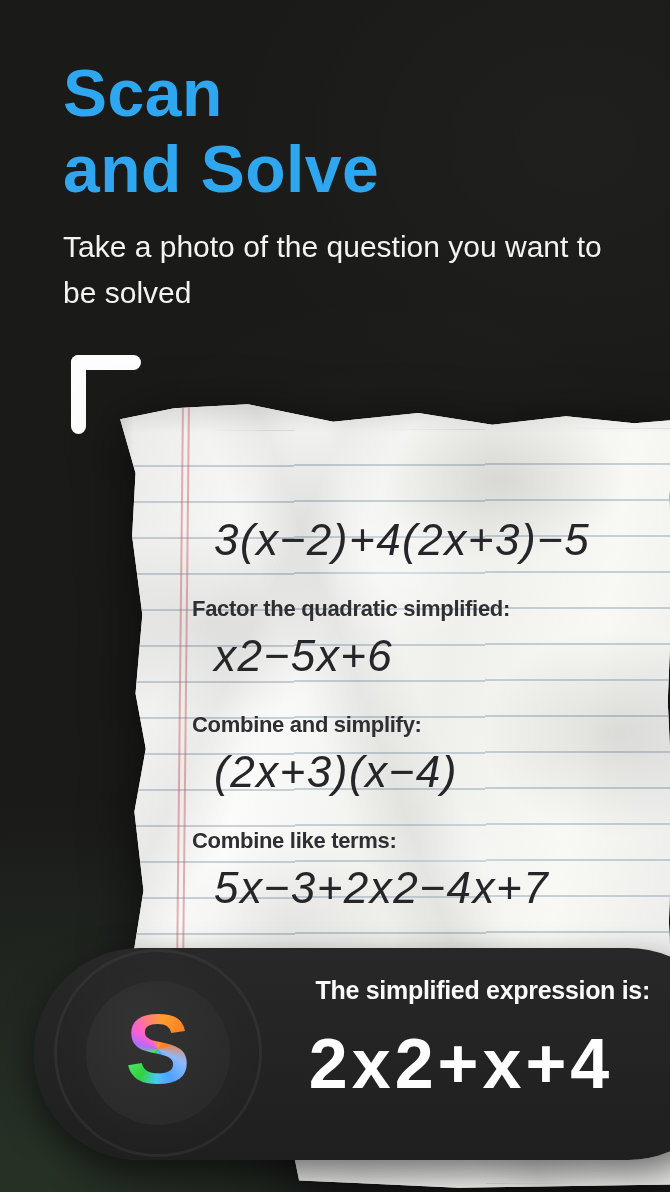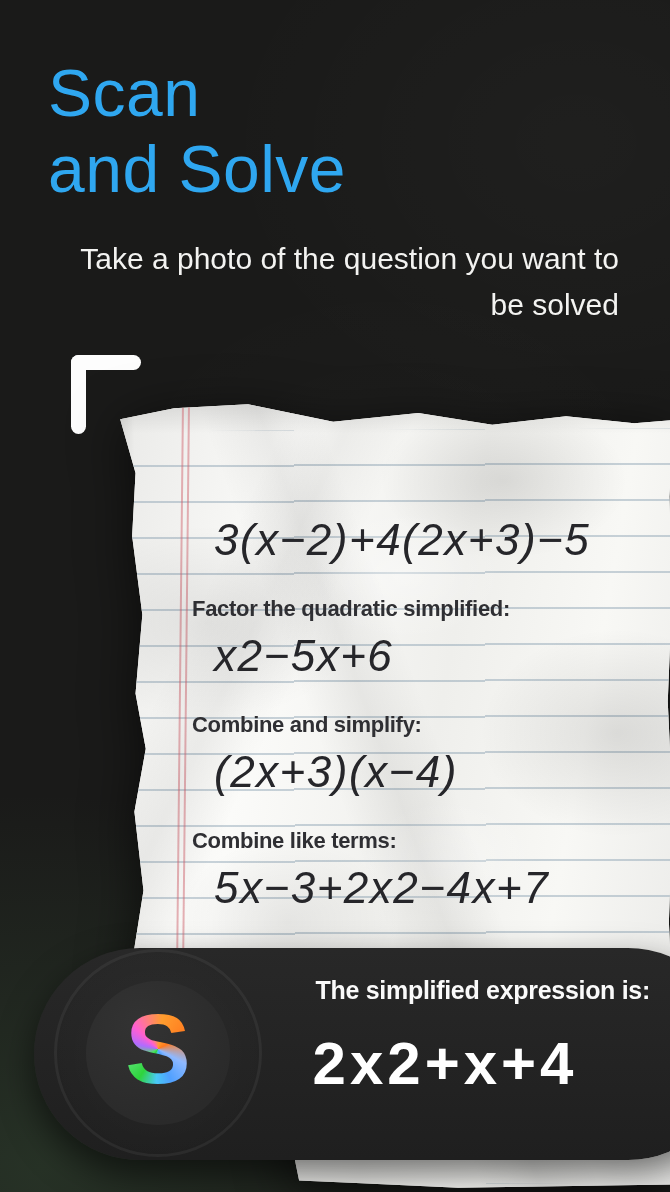--- a/index.html
+++ b/index.html
@@ -9,27 +9,27 @@
     background:
       radial-gradient(520px 420px at 86% 12%, rgba(255,255,255,0.022), transparent 70%),
       radial-gradient(420px 330px at 58% 42%, rgba(255,255,255,0.015), transparent 70%),
       radial-gradient(640px 520px at 6% 98%, rgba(72,112,72,0.28), transparent 72%),
       radial-gradient(300px 260px at 96% 70%, rgba(60,90,60,0.12), transparent 72%),
       #1a1a19;
     font-family:"Liberation Sans", sans-serif;
   }
   
   .title{
-    position:absolute;left:48px;top:55px;
-    font-size:66px;line-height:76px;font-weight:normal;
+    position:absolute;left:63px;top:55px;
+    font-size:66px;line-height:76px;font-weight:bold;
     color:#2fa7f0;letter-spacing:0.5px;
   }
   .subtitle{
-    position:absolute;left:63px;top:236px;width:556px;
-    font-size:30px;line-height:46px;font-weight:normal;color:#f3f3f1;text-align:right;
+    position:absolute;left:63px;top:224px;width:556px;
+    font-size:30px;line-height:46px;font-weight:normal;color:#f3f3f1;
   }
   
   .vf-bar{position:absolute;background:#fdfdfd;border-radius:8px;}
   .vf-h{left:71px;top:355px;width:70px;height:15px;}
   .vf-v{left:71px;top:355px;width:15px;height:79px;}
   
   .paper-wrap{position:absolute;left:0;top:0;filter:drop-shadow(0 10px 26px rgba(0,0,0,0.6));}
   .paper{
     position:absolute;left:106px;top:402px;width:568px;height:788px;
     background:
@@ -100,22 +100,22 @@
       #ff9d2e 0deg, #ff7a1f 55deg, #8fb9ff 110deg, #4fa0ff 150deg, #49c9f5 175deg,
       #2ed43c 205deg, #52e06b 235deg, #b06bff 275deg, #ff5fd2 305deg, #ff9d2e 360deg);
     -webkit-background-clip:text;background-clip:text;color:transparent;
     transform:translateY(-4px);
   }
   .card-caption{
     position:absolute;left:240px;top:976px;width:410px;text-align:right;
     font-size:25px;font-weight:bold;color:#fafafa;letter-spacing:-0.3px;
   }
   .card-result{
-    position:absolute;left:240px;top:1022px;width:410px;text-align:center;
-    font-size:60px;line-height:84px;font-weight:bold;color:#ffffff;letter-spacing:4px;
+    position:absolute;left:256px;top:1022px;width:410px;text-align:center;
+    font-size:70px;line-height:84px;font-weight:bold;color:#ffffff;letter-spacing:4px;
   }
 </style>
 </head>
 <body>
 
 <div class="screen">
 
   <div class="title">
     <div>Scan</div>
     <div>and Solve</div>

